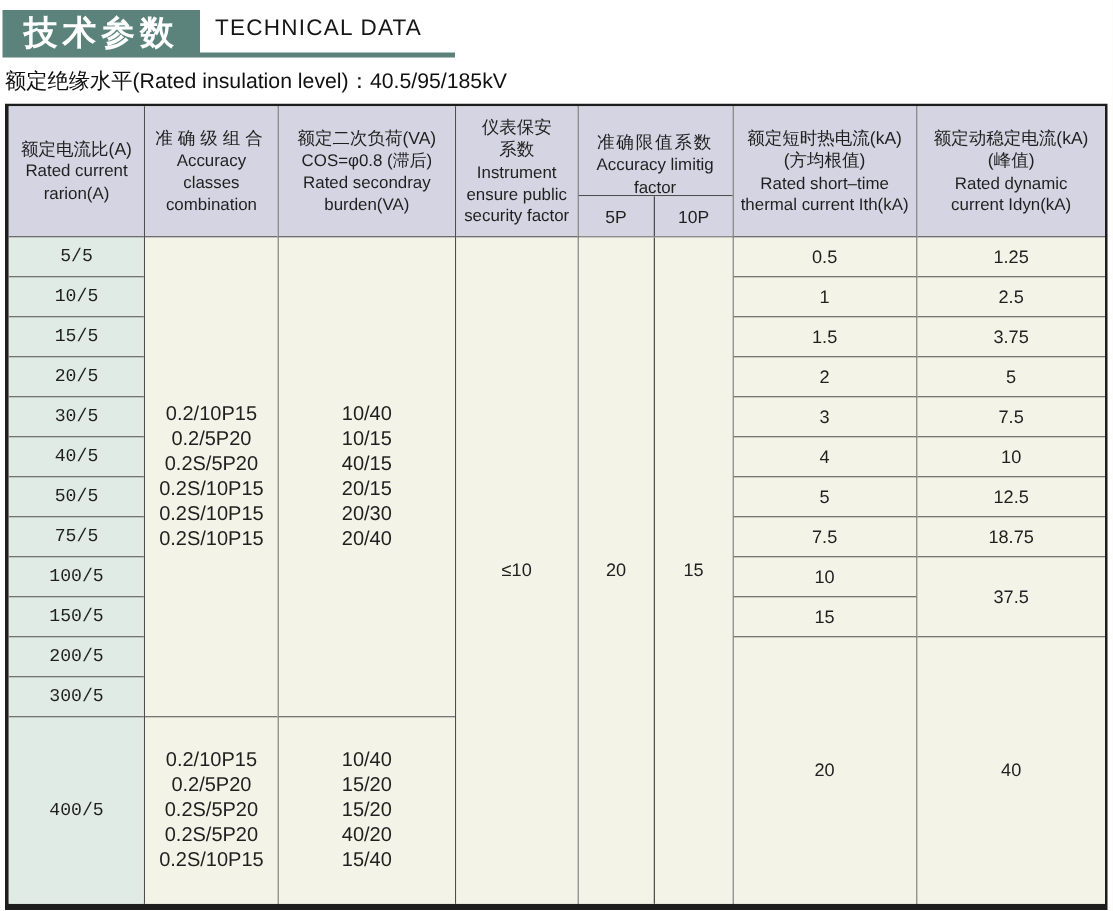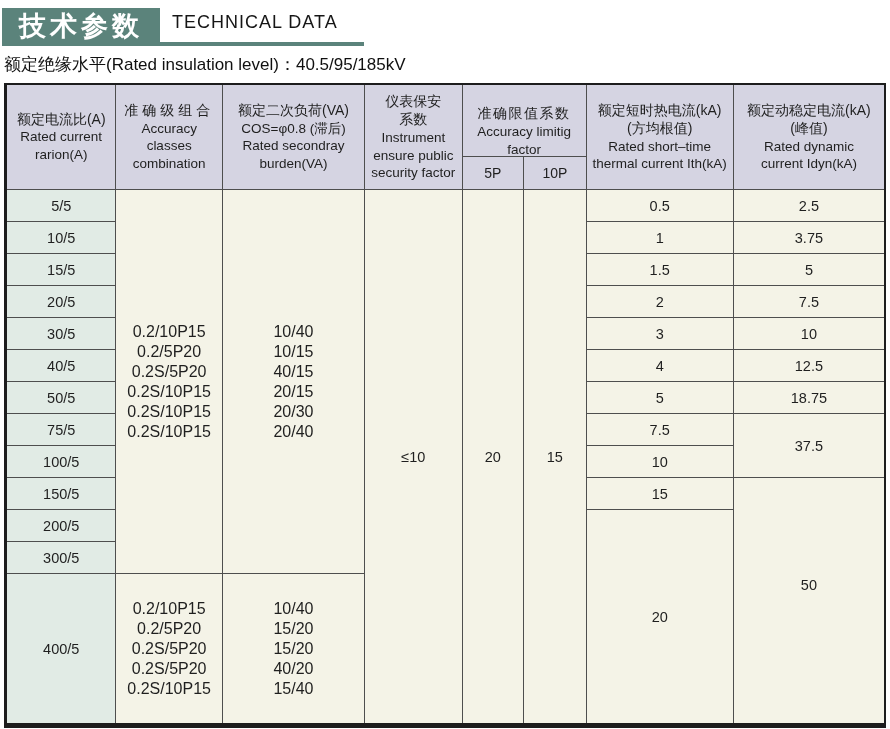--- a/index.html
+++ b/index.html
@@ -95,21 +95,21 @@
     background: var(--header_bg); font-size: 14px;
   }
   .subrow .subcell:first-child { border-right: 1px solid var(--grid); }
   .bodyrow { display: flex; height: 533px; }
   .bodyrow .vcell {
     width: 62px; display: flex; align-items: center; justify-content: center;
     font-size: 14.5px; background: var(--body_bg);
   }
   .bodyrow .vcell:first-child { border-right: 1px solid var(--grid); }
 
-  .ratio { background: var(--ratio_bg); }
+  .ratio { background: var(--ratio_bg); font-family: Liberation Mono, monospace; }
   .h32  { height: 32px; }
   .h64  { height: 64px; }
   .h149 { height: 149px; }
   .h213 { height: 213px; }
   .h384 { height: 384px; }
   .h533 { height: 533px; }
 
   .group .line { line-height: 20px; font-size: 16px; }
 </style>
 </head>
@@ -242,25 +242,26 @@
       <div class="cell h213">20</div>
     </div>
 
     <div class="col col-dynamic">
       <div class="cell head">
         <div class="hl zh">额定动稳定电流(kA)</div>
         <div class="hl zh">(峰值)</div>
         <div class="hl">Rated dynamic</div>
         <div class="hl">current Idyn(kA)</div>
       </div>
+      <div class="cell h32">1.25</div>
       <div class="cell h32">2.5</div>
       <div class="cell h32">3.75</div>
       <div class="cell h32">5</div>
       <div class="cell h32">7.5</div>
       <div class="cell h32">10</div>
       <div class="cell h32">12.5</div>
       <div class="cell h32">18.75</div>
       <div class="cell h64">37.5</div>
-      <div class="cell h213">50</div>
+      <div class="cell h213">40</div>
     </div>
 
   </div>
 </div>
 
 </body></html>

